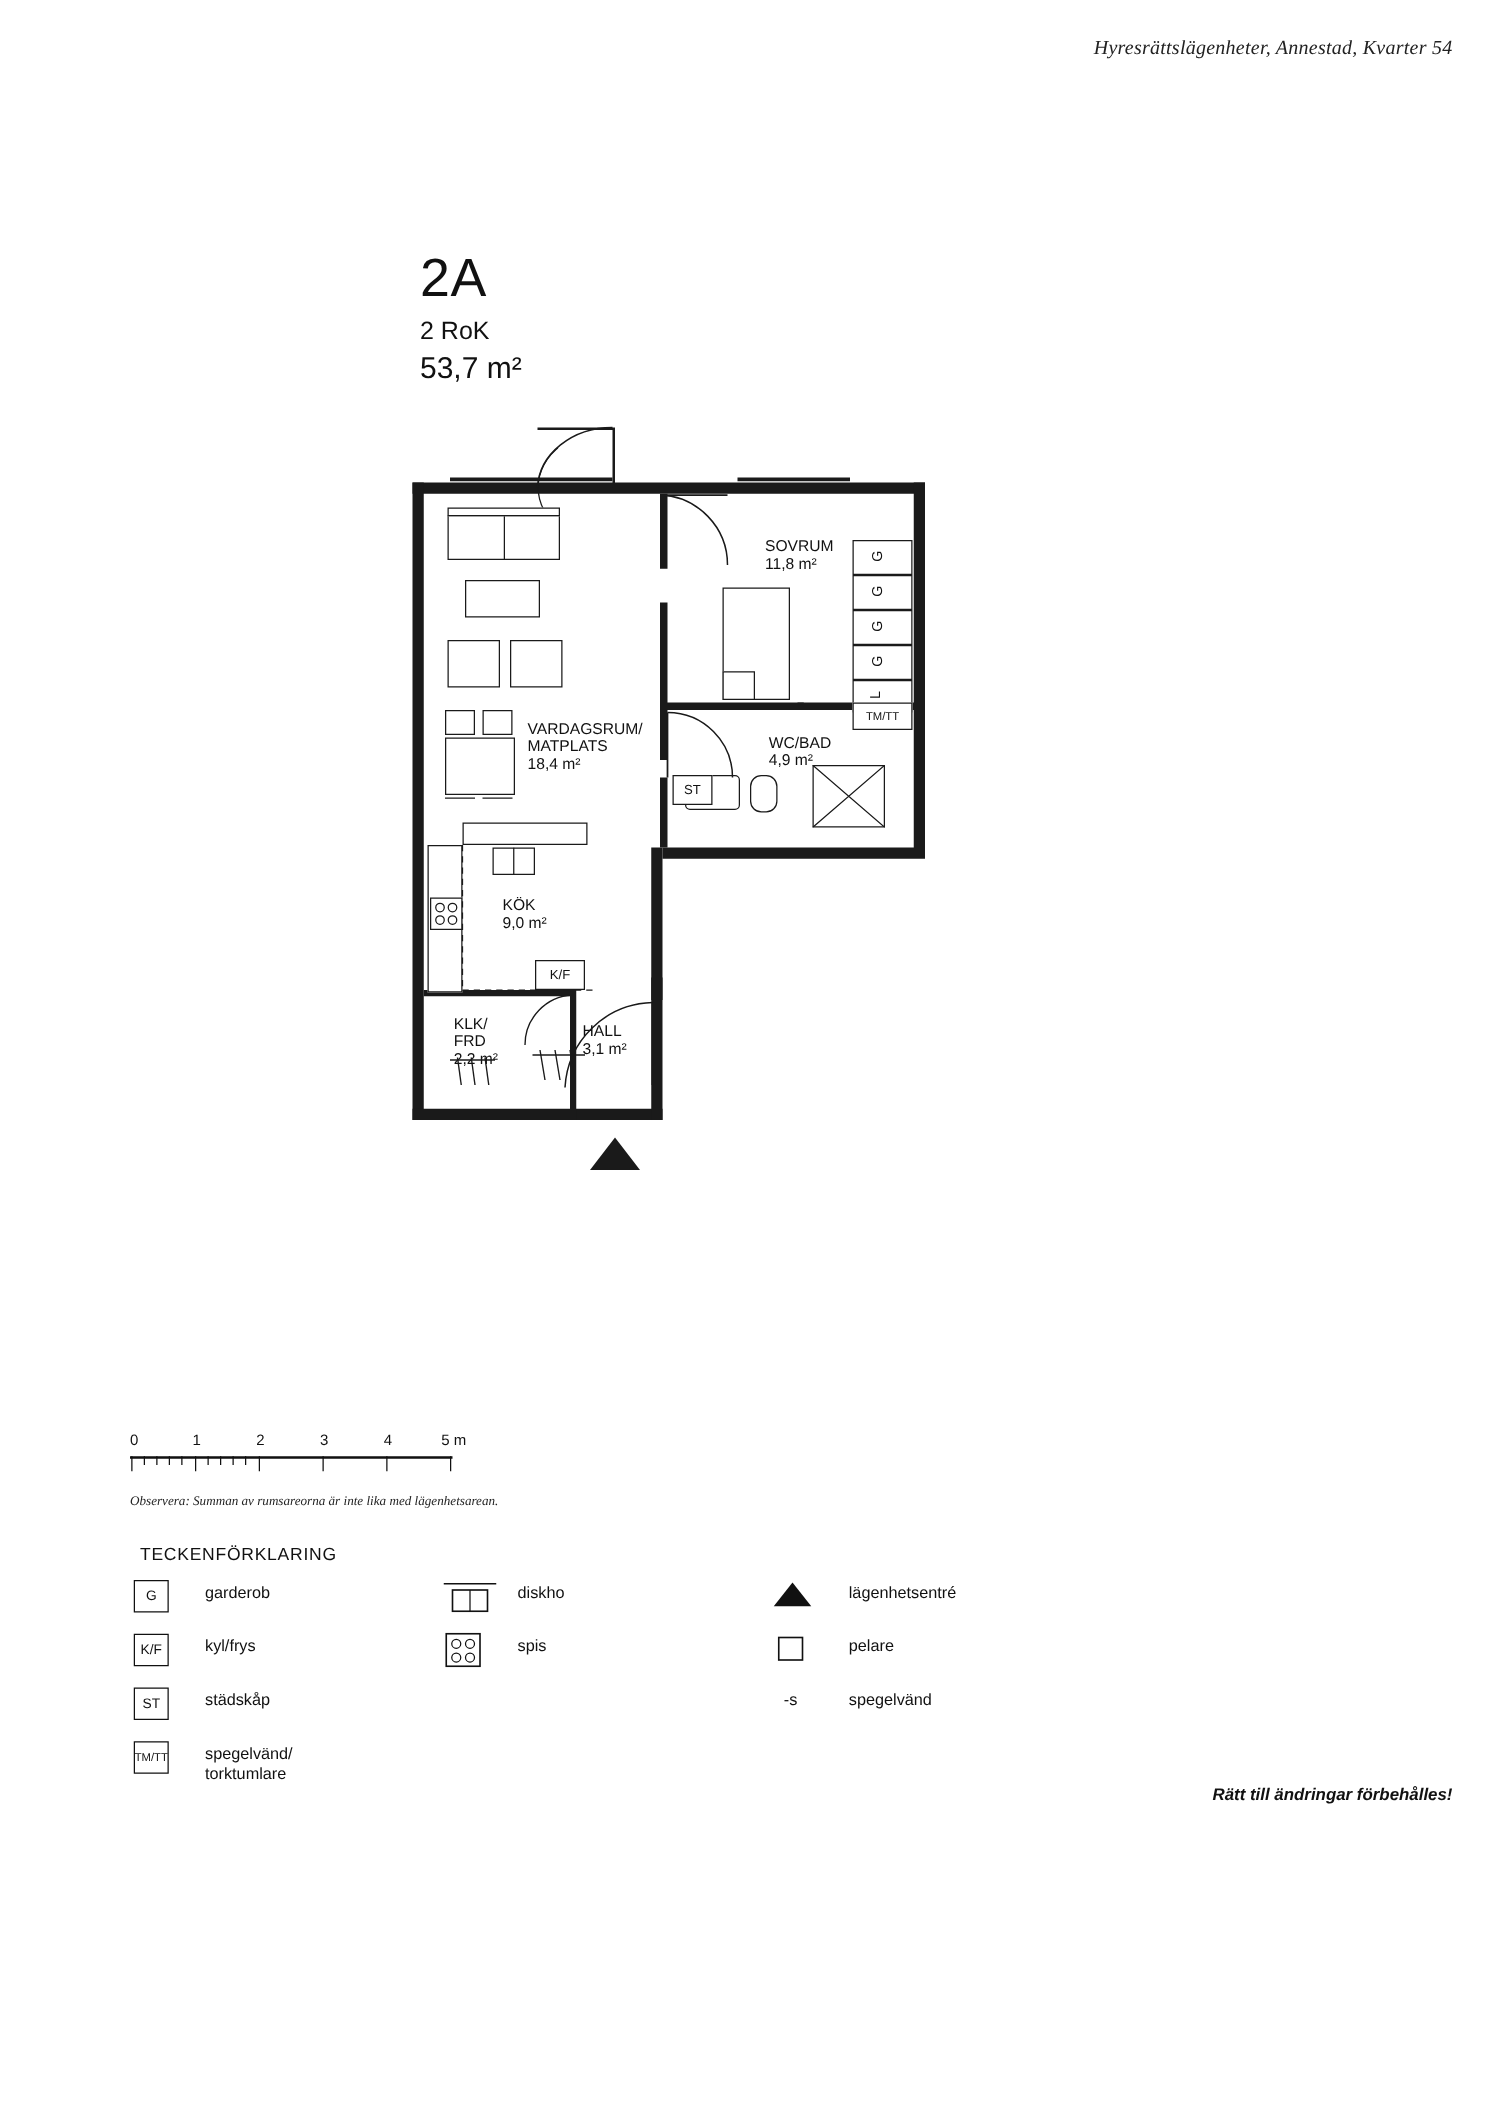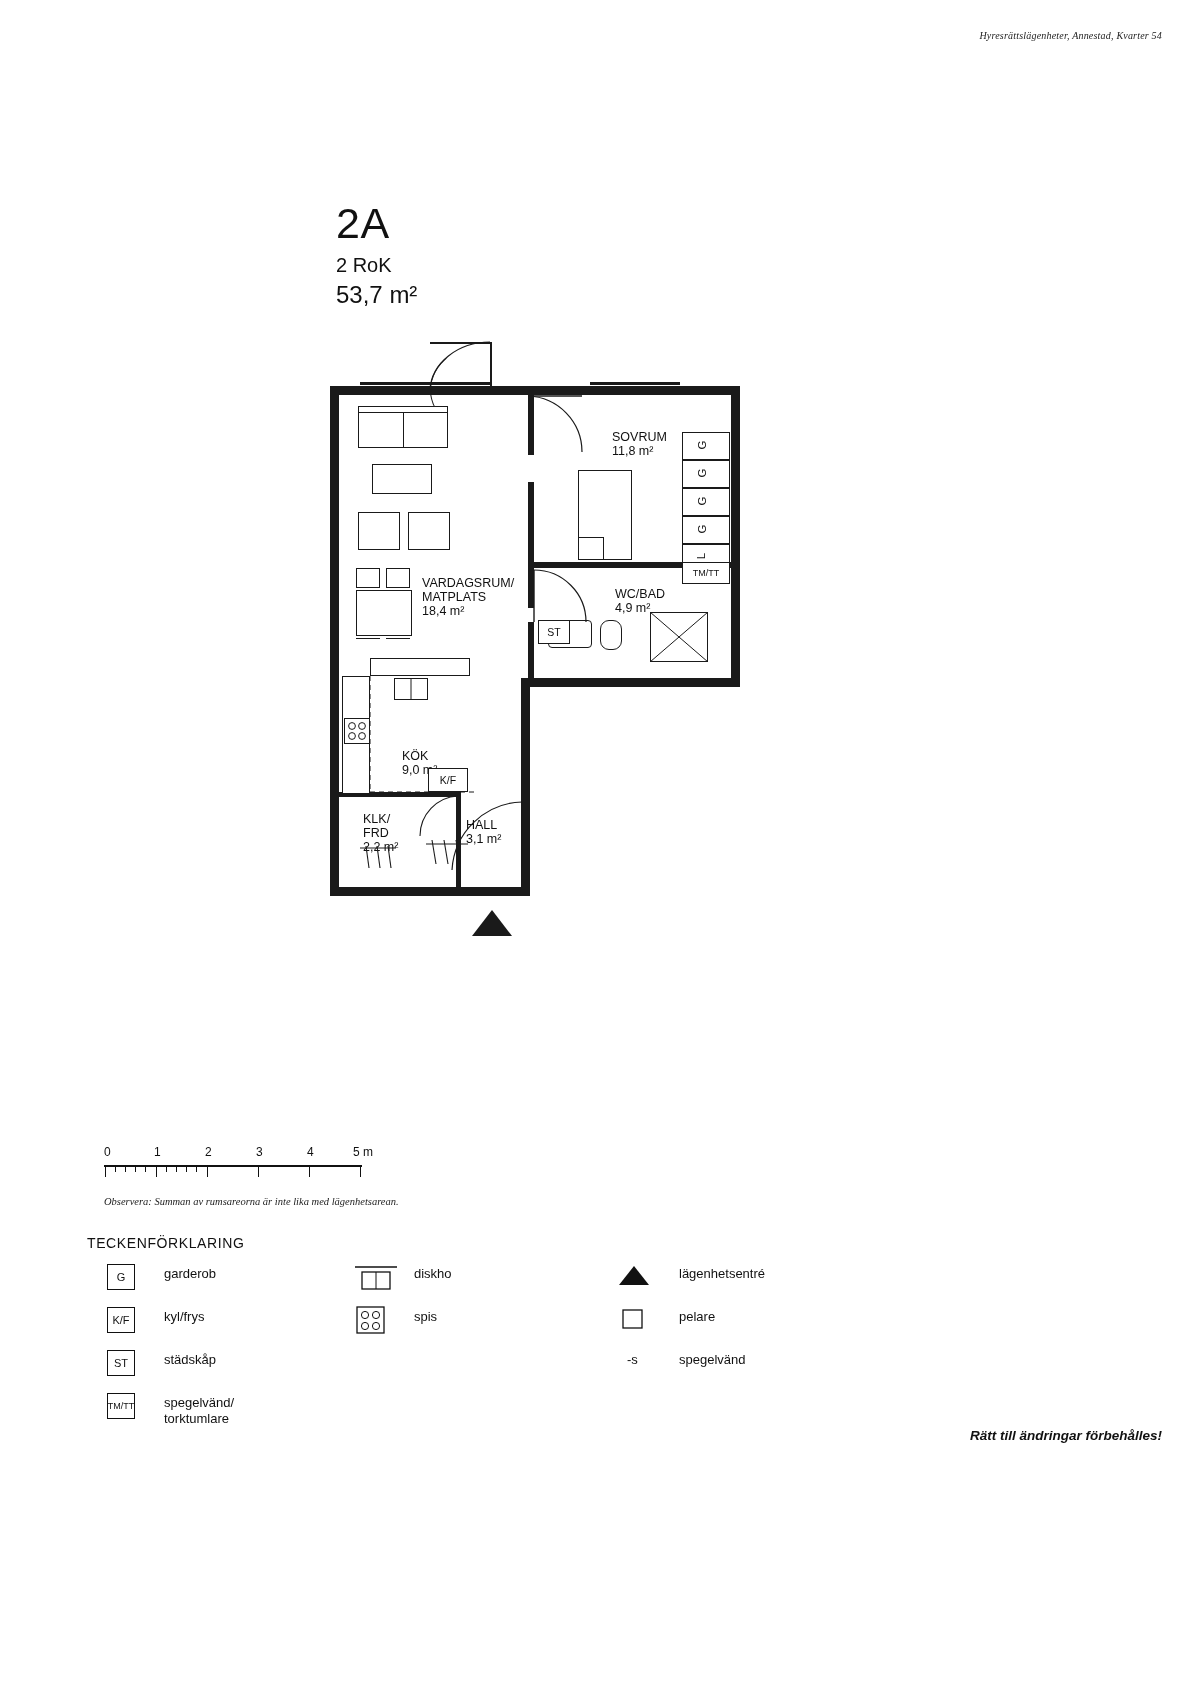--- a/index.html
+++ b/index.html
@@ -7,21 +7,21 @@
     width:1200px;height:1699px;background:#fff;
     font-family:"Liberation Sans", sans-serif;
     color:#111;position:relative;overflow:hidden;
   }
   .page{position:absolute;left:0;top:0;width:1200px;height:1699px;}
 
   
   .doc-header{
     position:absolute;right:38px;top:30px;
     font-family:"Liberation Serif", serif;
-    font-style:italic;font-size:10px;color:#222;letter-spacing:.2px;
+    font-style:italic;font-size:16px;color:#222;letter-spacing:.2px;
   }
   .doc-footer{
     position:absolute;right:38px;top:1428px;
     font-family:"Liberation Sans", sans-serif;
     font-style:italic;font-weight:bold;font-size:13.5px;color:#111;
   }
 
   
   .title-block{position:absolute;left:336px;top:200px;}
   .title-block .t1{font-size:43px;line-height:46px;letter-spacing:.5px;}
@@ -42,21 +42,21 @@
 
   
   .scale{position:absolute;left:104px;top:1145px;width:300px;height:45px;}
   .scale .num{position:absolute;top:0;font-size:12px;}
   .scale .bar{position:absolute;top:20px;left:0;width:258px;height:1.6px;background:#111;}
   .scale .tick{position:absolute;width:1.4px;background:#111;}
   .note{position:absolute;left:104px;top:1196px;font-size:10.5px;font-style:italic;
         font-family:"Liberation Serif", serif;color:#222;}
 
   
-  .legend-title{position:absolute;left:87px;top:1235px;font-size:14px;letter-spacing:.6px;}
+  .legend-title{position:absolute;left:112px;top:1235px;font-size:14px;letter-spacing:.6px;}
   .legend{position:absolute;left:104px;top:1262px;width:960px;}
   .lcol{position:absolute;top:0;}
   .lrow{position:relative;height:43px;}
   .lsym{position:absolute;left:0;top:0;width:46px;height:30px;}
   .ltext{position:absolute;left:60px;top:4px;font-size:13px;line-height:16px;white-space:pre-line;}
   .symbox{position:absolute;left:3px;top:2px;width:28px;height:26px;border:1.3px solid #111;
           box-sizing:border-box;display:flex;align-items:center;justify-content:center;font-size:11px;}
   .tri{width:0;height:0;border-left:15px solid transparent;border-right:15px solid transparent;
        border-bottom:19px solid #111;}
 </style>
@@ -127,21 +127,21 @@
     <div class="label" style="left:292px;top:58px;">
       <div>SOVRUM</div>
       <div>11,8 m²</div>
     </div>
 
     <div class="label" style="left:295px;top:215px;">
       <div>WC/BAD</div>
       <div>4,9 m²</div>
     </div>
 
-    <div class="label" style="left:82px;top:345px;margin-top:32px;">
+    <div class="label" style="left:82px;top:345px;">
       <div>KÖK</div>
       <div>9,0 m²</div>
     </div>
 
     <div class="label" style="left:43px;top:440px;">
       <div>KLK/</div>
       <div>FRD</div>
       <div>2,2 m²</div>
     </div>
 

